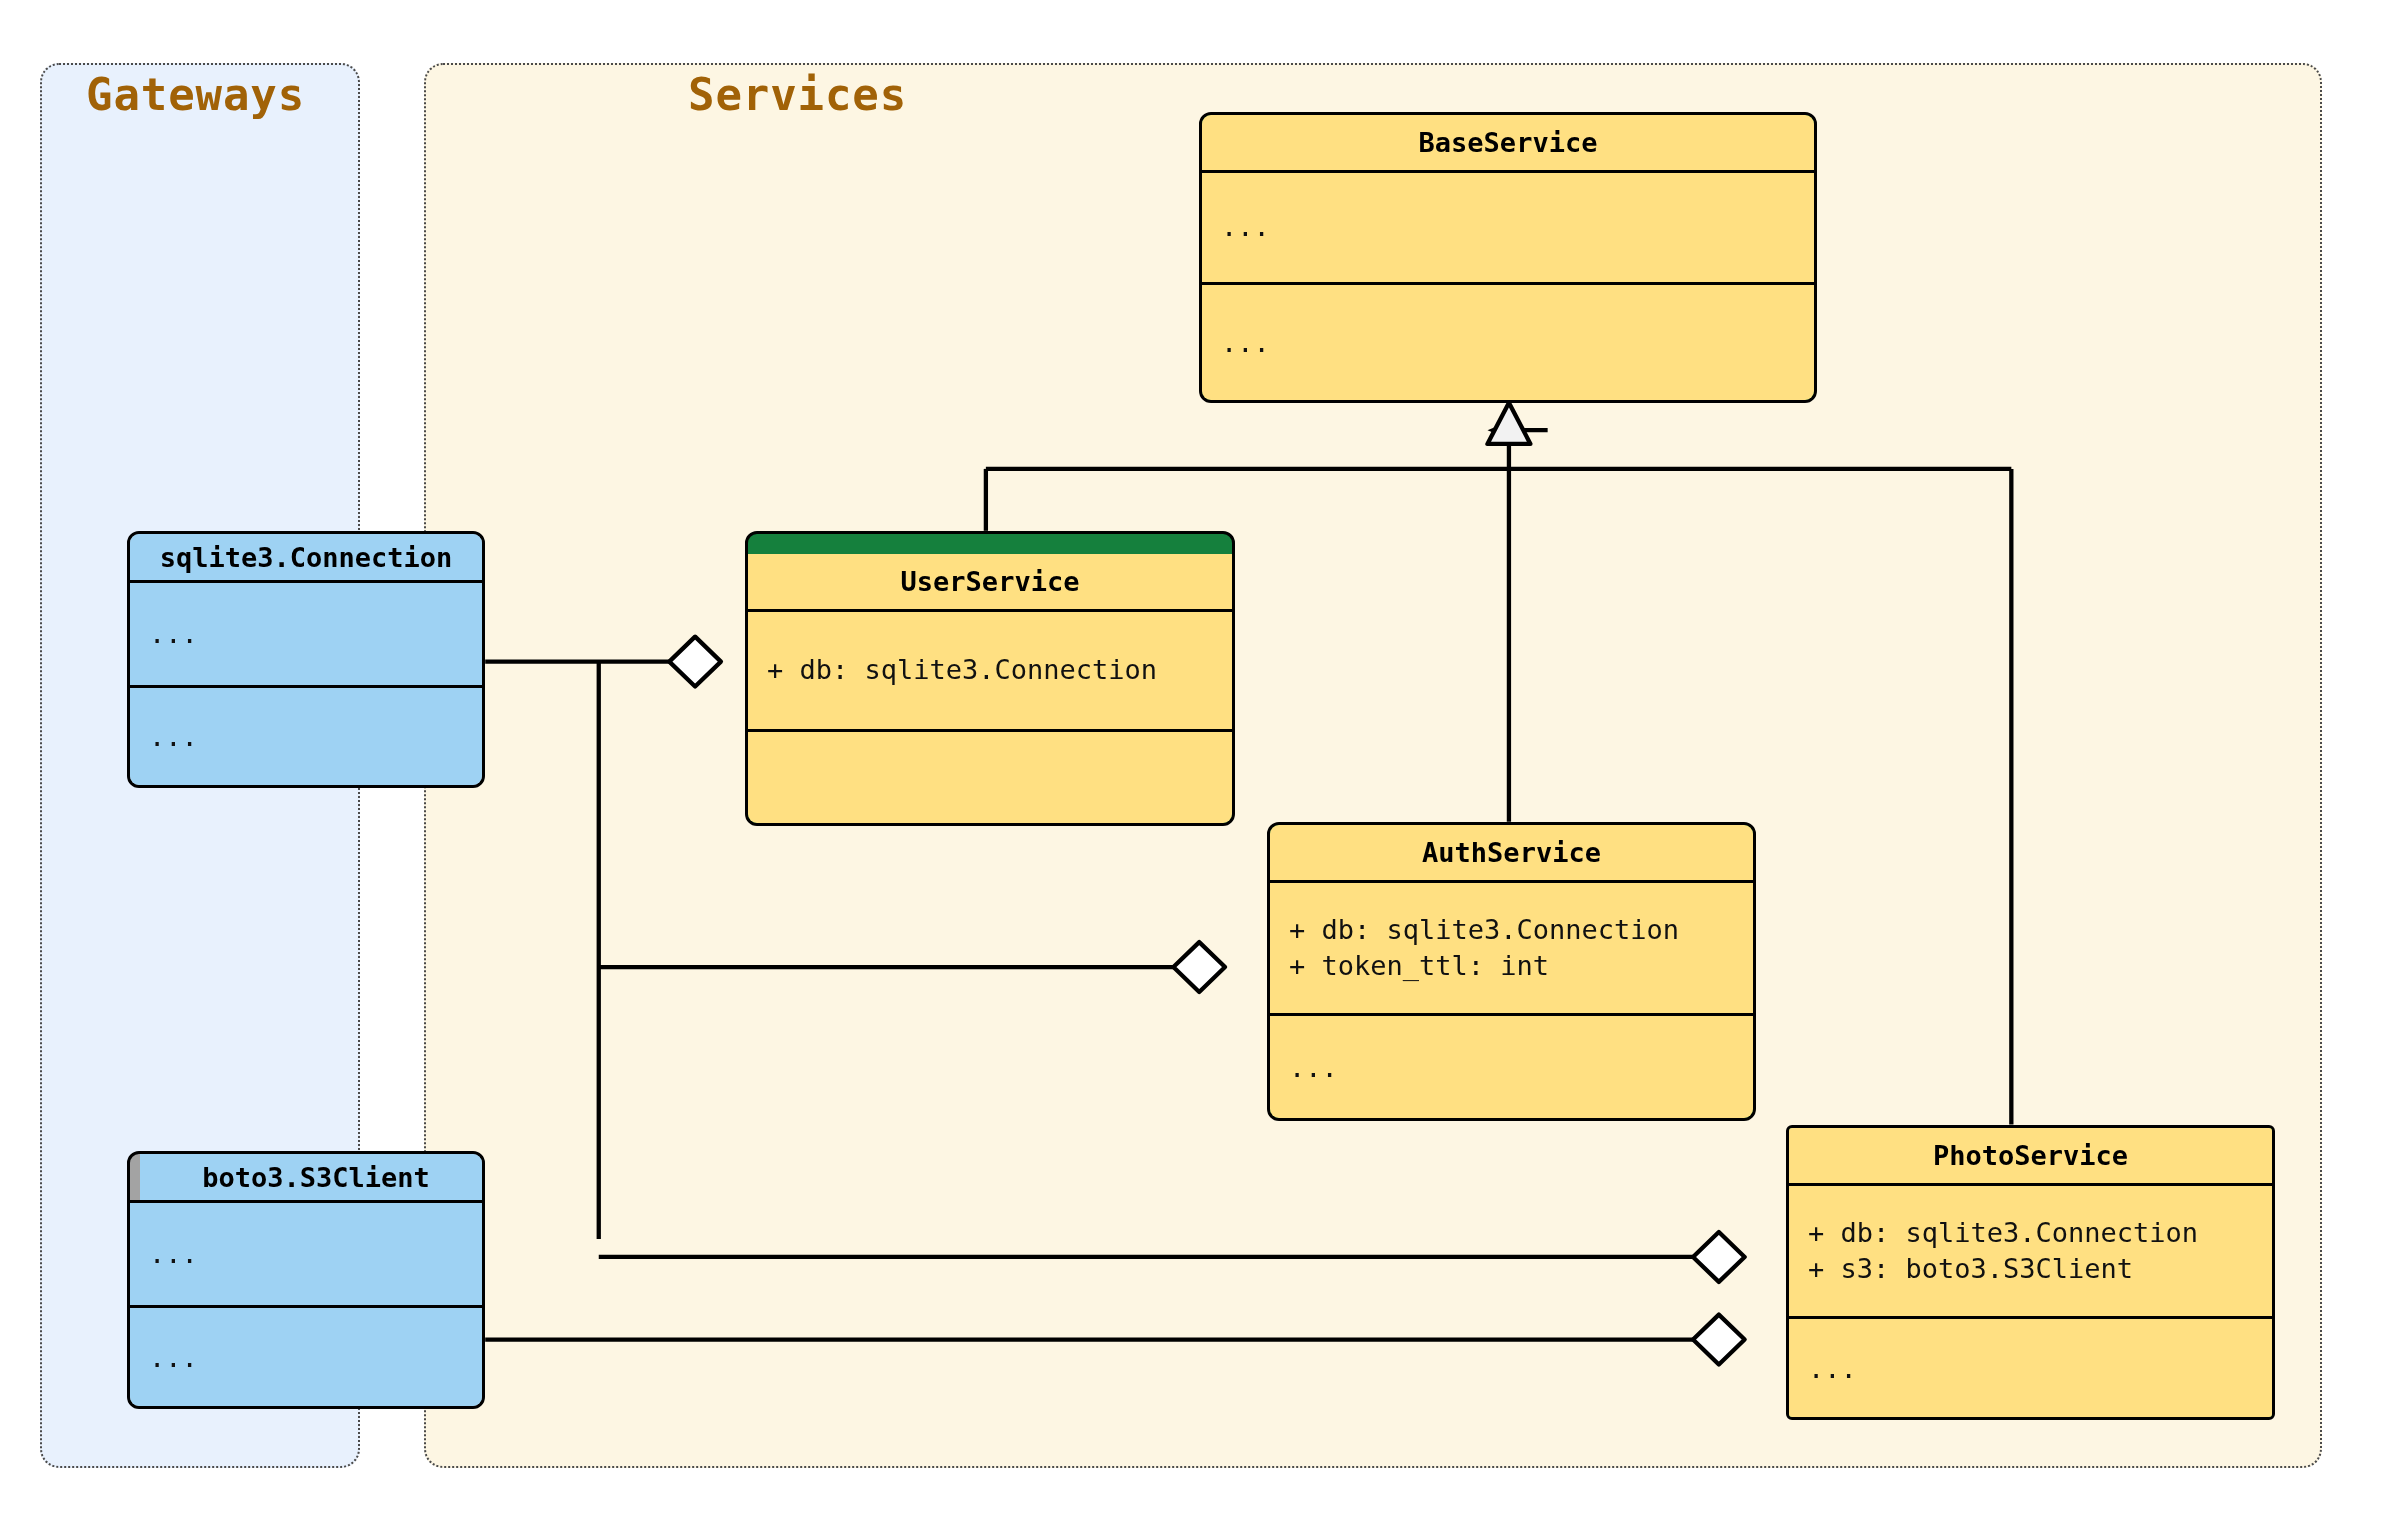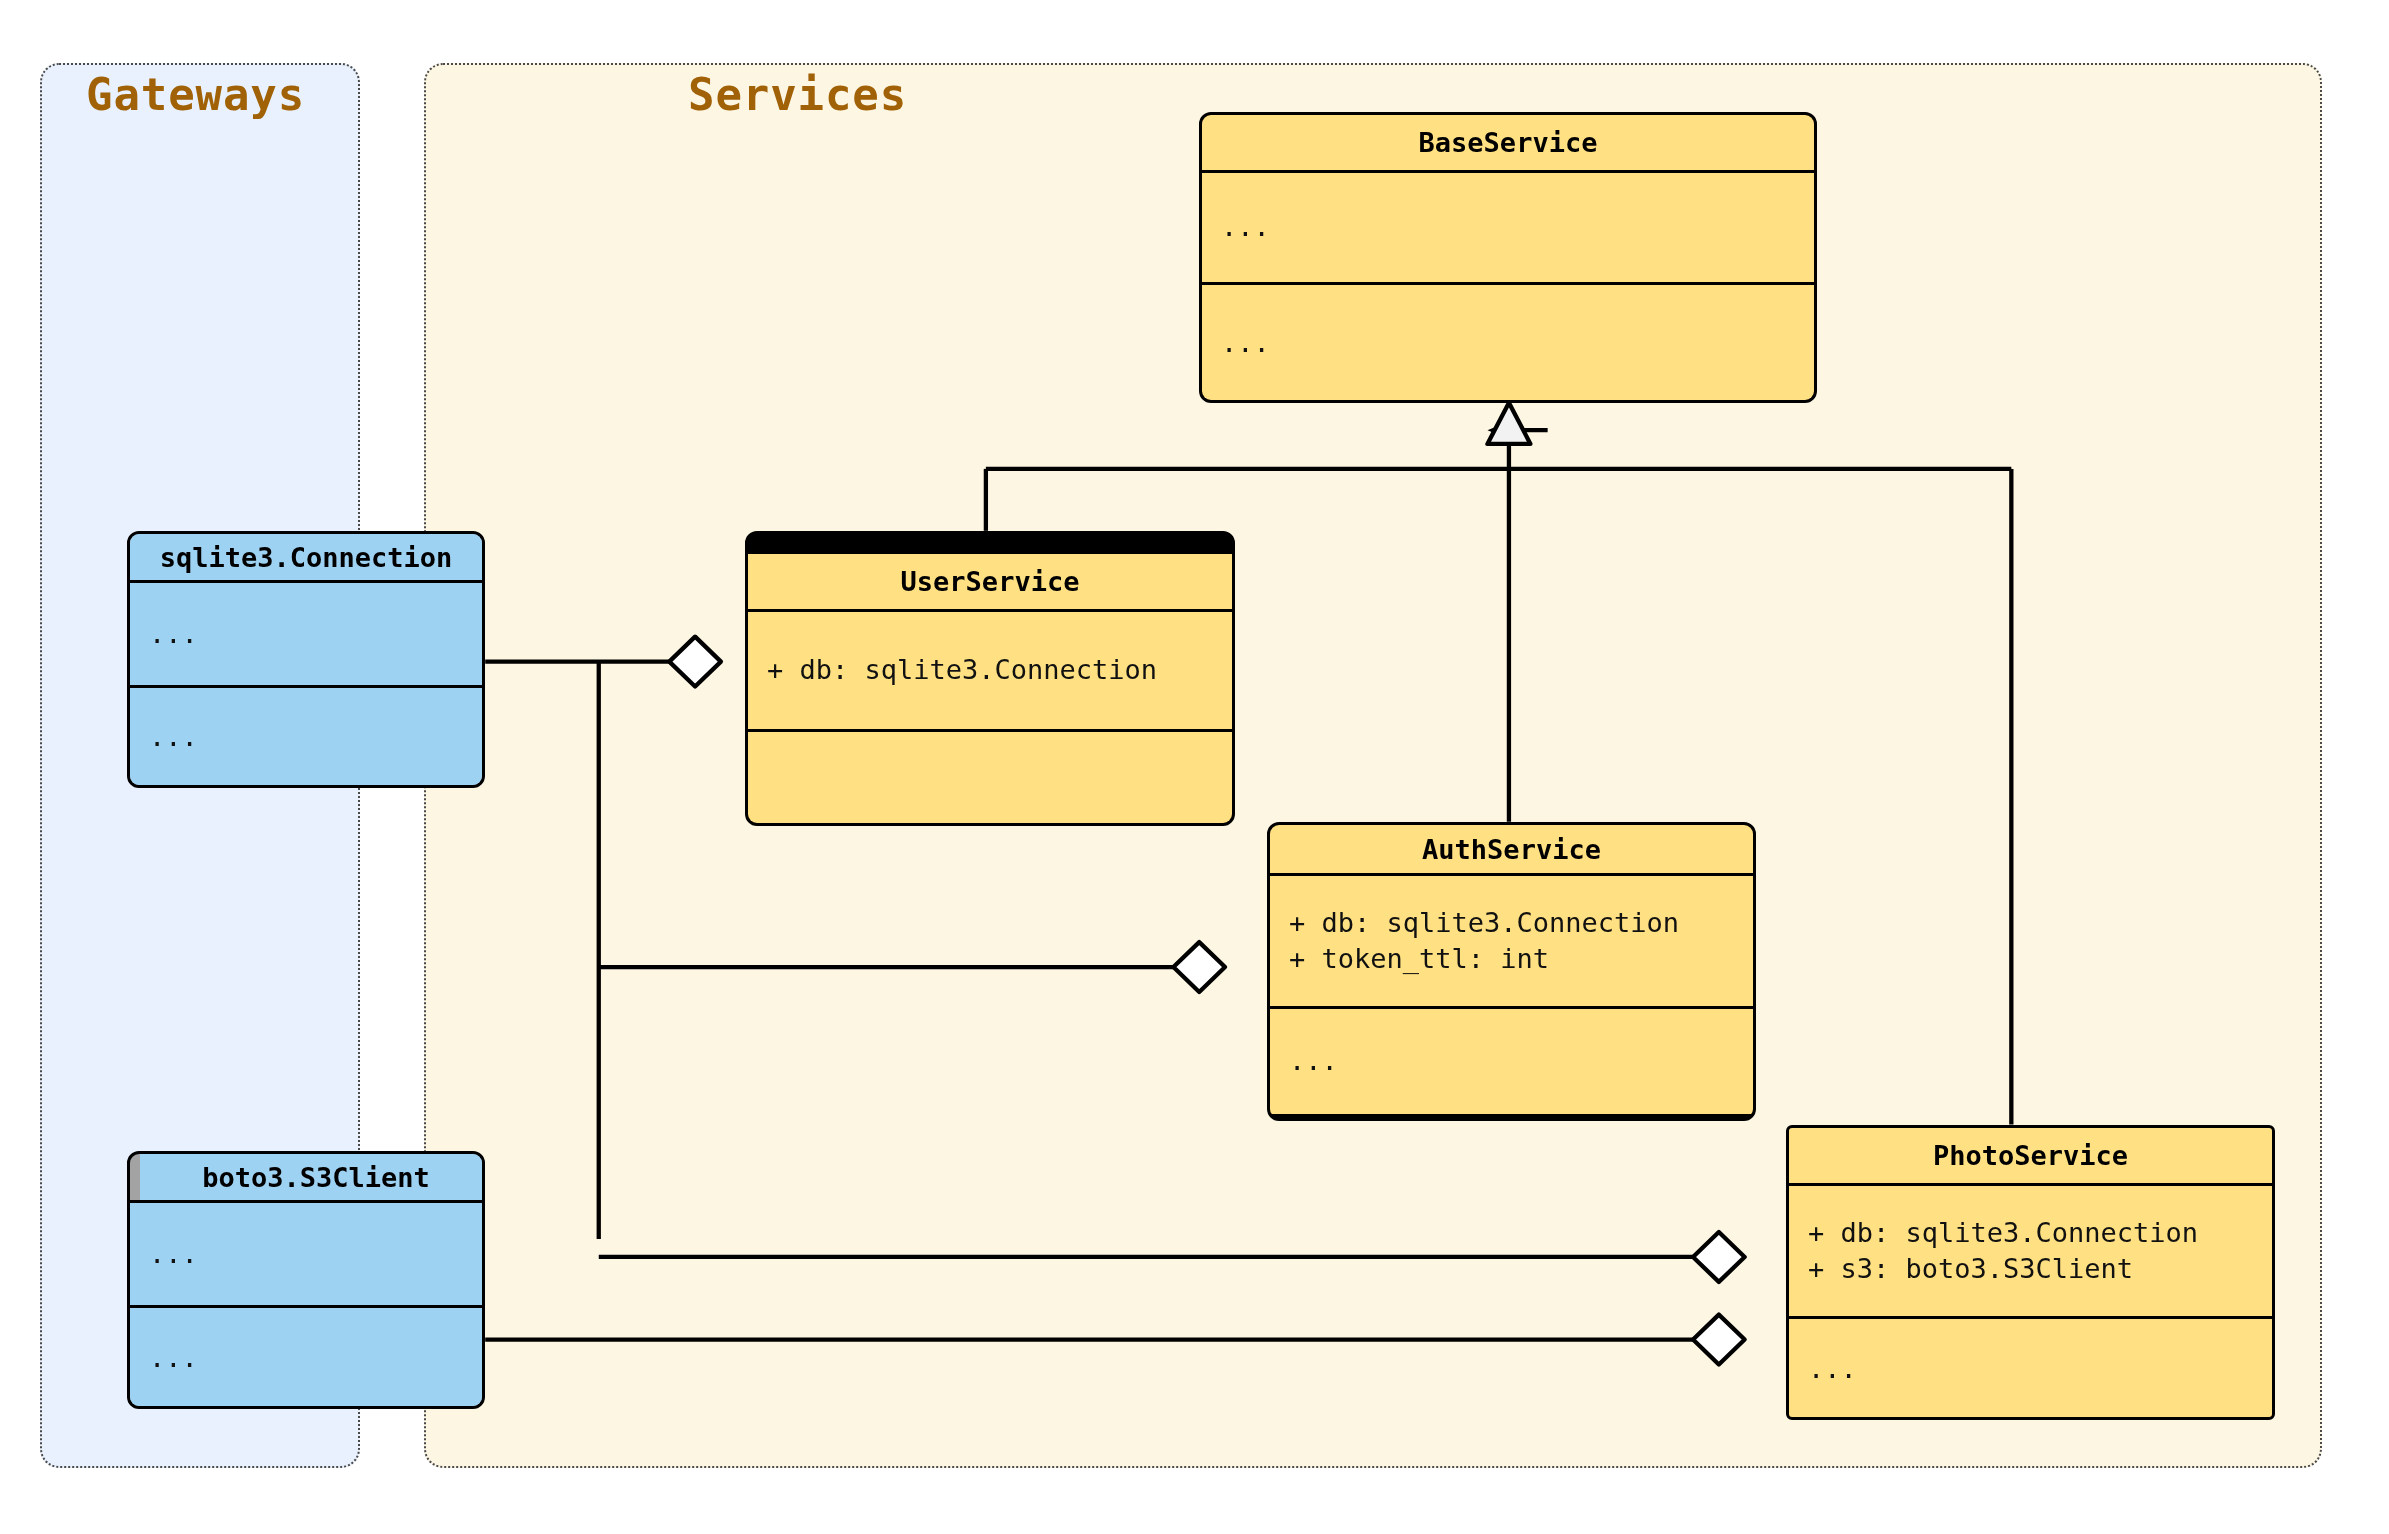--- a/index.html
+++ b/index.html
@@ -69,21 +69,21 @@
   .uml .body {
     font-size: 27px;
     color: #111111;
     display: flex;
     flex-direction: column;
     justify-content: center;
     padding: 0 19px;
     line-height: 1.34;
     white-space: pre;
   }
-  .uml.yellow { background: #000000; }
+  .uml.yellow { background: #15803d; }
   .uml.yellow .row { background: #ffe082; }
   .uml.blue { background: #a3a3a3; }
   .uml.blue .row { background: #9ed2f3; }
 </style>
 </head>
 <body>
 
 <div id="stage">
 
   <div class="cluster" style="left:40px; top:63px; width:320px; height:1405px; background:#e8f1fd;"></div>
@@ -143,21 +143,21 @@
     <div class="row body" style="height:120px;">...</div>
   </div>
 
   <div class="uml yellow" style="left:745px; top:531px; width:490px; height:295px;">
     <div class="row title" style="height:55px;margin-top:20px;">UserService</div>
     <div class="row body" style="height:120px;">+ db: sqlite3.Connection</div>
     <div class="row body" style="height:113px;"></div>
   </div>
 
   <div class="uml yellow" style="left:1267px; top:822px; width:489px; height:299px;">
-    <div class="row title" style="height:48px;">AuthService</div>
+    <div class="row title" style="height:55px;">AuthService</div>
     <div class="row body" style="height:133px;">
       <span>+ db: sqlite3.Connection</span>
       <span>+ token_ttl: int</span>
     </div>
     <div class="row body" style="height:108px;">...</div>
   </div>
 
   <div class="uml yellow" style="left:1786px; top:1125px; width:489px; height:295px;border-radius:6px;">
     <div class="row title" style="height:55px;">PhotoService</div>
     <div class="row body" style="height:133px;">

